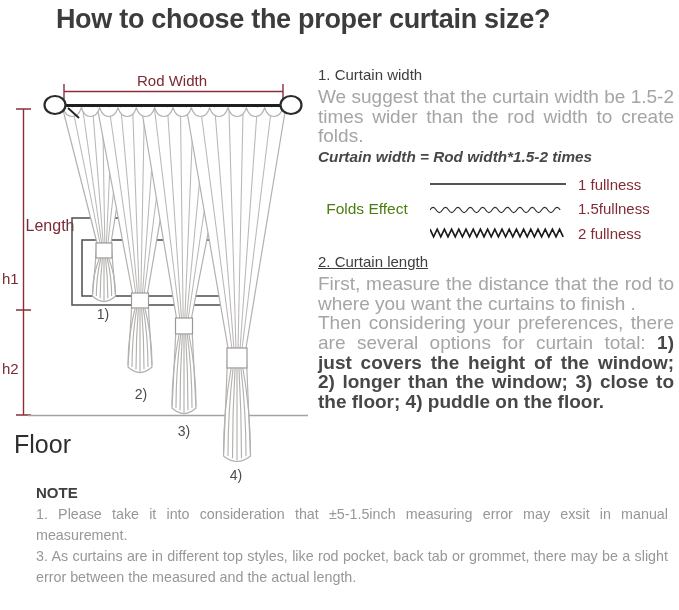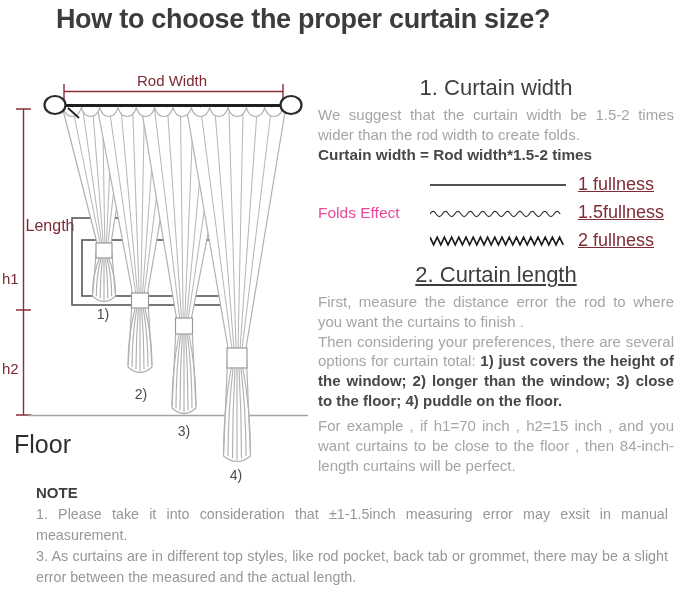--- a/index.html
+++ b/index.html
@@ -13,32 +13,32 @@
   .diagram{position:absolute;left:0;top:0;}
   .dimline{stroke:#8a2f3a;stroke-width:1.4;fill:none;}
   .dimtext{fill:#7c2a33;font-size:15px;font-family:"Liberation Sans",sans-serif;}
   .dimtext.len{font-size:16px;}
   .floortext{fill:#2e2e2e;font-size:25px;font-family:"Liberation Sans",sans-serif;}
   .numtext{fill:#4c4c4c;font-size:14px;font-family:"Liberation Sans",sans-serif;}
   .windowframe{stroke:#575757;stroke-width:1.6;fill:none;}
 
   
   .right-col{position:absolute;left:318px;top:62px;width:356px;}
-  .sec-h{font-size:22px;font-weight:400;color:#3e3e3e;margin:13px 0 4px 0;text-align:center;}
-  .body-p{font-size:15px;line-height:19.7px;color:#a5a5a5;text-align:justify;margin:0;}
-  .bold-line{font-size:15.3px;line-height:19.7px;color:#474747;font-weight:600;margin:1px 0;}
+  .sec-h{font-size:15px;font-weight:400;color:#3e3e3e;margin:4px 0 4px 0;}
+  .body-p{font-size:19px;line-height:19.7px;color:#a5a5a5;text-align:justify;margin:0;}
+  .bold-line{font-size:15.3px;line-height:19.7px;color:#474747;font-weight:600;margin:1px 0;font-style:italic;}
   .bold-inline{color:#474747;font-weight:600;}
   .mt6{margin-top:6px;}
 
   .folds{display:grid;grid-template-columns:112px 136px 1fr;align-items:center;
          row-gap:7px;margin:9px 0 9px 0;}
-  .folds-label{grid-column:1;grid-row:2;font-size:15.5px;color:#ec4899;
-               text-align:left;padding-right:14px;white-space:nowrap;}
+  .folds-label{grid-column:1;grid-row:2;font-size:15.5px;color:#4d7c0f;
+               text-align:center;padding-right:14px;white-space:nowrap;}
   .fold-line{grid-column:2;display:block;}
-  .fold-name{grid-column:3;font-size:18px;color:#802c36;padding-left:12px;white-space:nowrap;text-decoration:underline;}
+  .fold-name{grid-column:3;font-size:15px;color:#802c36;padding-left:12px;white-space:nowrap;}
 
   .sec2{margin-top:11px;text-decoration:underline;}
 
   
   .note{position:absolute;left:36px;top:484px;width:632px;}
   .note-h{font-size:15px;font-weight:600;color:#3e3e3e;margin:0 0 3px 0;}
   .note-item{font-size:14.3px;line-height:21px;color:#979797;text-align:justify;margin:0;}
 </style>
 </head>
 <body>
@@ -169,24 +169,23 @@
         </svg>
       <span class="fold-name" style="grid-row:2">1.5fullness</span>
 
       <svg class="fold-line" style="grid-row:3" width="136" height="14">
           <polyline points="0,3.2 3.6,10.8 7.2,3.2 10.8,10.8 14.4,3.2 18,10.8 21.6,3.2 25.200000000000003,10.8 28.800000000000004,3.2 32.400000000000006,10.8 36.00000000000001,3.2 39.60000000000001,10.8 43.20000000000001,3.2 46.80000000000001,10.8 50.40000000000001,3.2 54.000000000000014,10.8 57.600000000000016,3.2 61.20000000000002,10.8 64.80000000000001,3.2 68.4,10.8 72,3.2 75.6,10.8 79.19999999999999,3.2 82.79999999999998,10.8 86.39999999999998,3.2 89.99999999999997,10.8 93.59999999999997,3.2 97.19999999999996,10.8 100.79999999999995,3.2 104.39999999999995,10.8 107.99999999999994,3.2 111.59999999999994,10.8 115.19999999999993,3.2 118.79999999999993,10.8 122.39999999999992,3.2 125.99999999999991,10.8 129.5999999999999,3.2 133.1999999999999,10.8" fill="none" stroke="#1a1a1a" stroke-width="1.7"></polyline>
         </svg>
       <span class="fold-name" style="grid-row:3">2 fullness</span>
     </div>
 
     <h2 class="sec-h sec2">2. Curtain length</h2>
-    <p class="body-p">First, measure the distance error the rod to where you want the curtains to finish .</p>
+    <p class="body-p">First, measure the distance that the rod to where you want the curtains to finish .</p>
     <p class="body-p"><span>Then considering  your  preferences,  there  are  several options for curtain total: </span><span class="bold-inline">1) just covers the height of the window; 2) longer than the window; 3) close to the floor; 4) puddle on the floor.</span></p>
-    <p class="body-p mt6">For example , if h1=70 inch , h2=15 inch , and you want curtains to be close to the floor , then 84-inch-length curtains will be perfect.</p>
   </div>
 
   <div class="note">
     <h3 class="note-h">NOTE</h3>
-    <p class="note-item">1. Please take it into consideration that ±1-1.5inch measuring error may exsit in manual measurement.</p>
+    <p class="note-item">1. Please take it into consideration that ±5-1.5inch measuring error may exsit in manual measurement.</p>
     <p class="note-item">3. As curtains are in different top styles, like rod pocket, back tab or grommet, there may be a slight error between the measured and the actual length.</p>
   </div>
 
 </div>
 
 </body></html>

